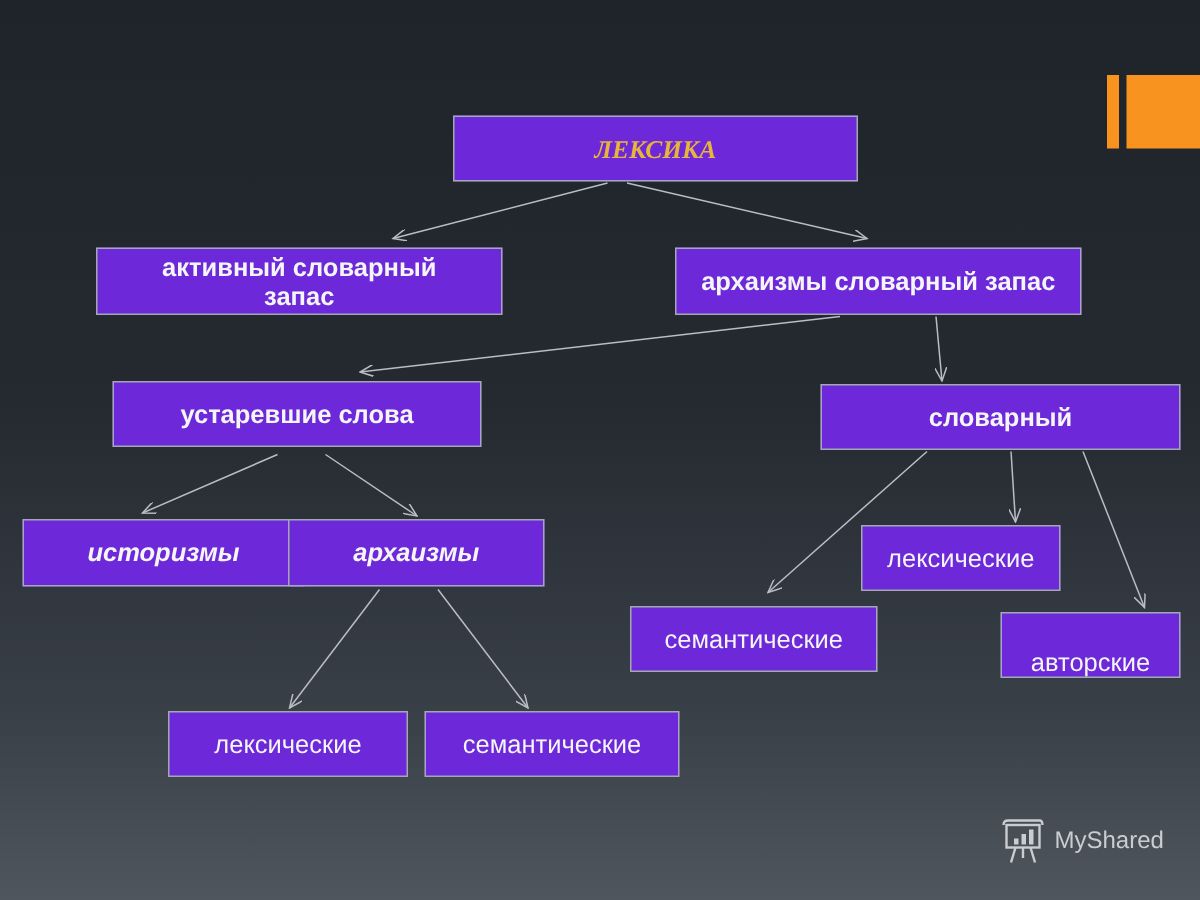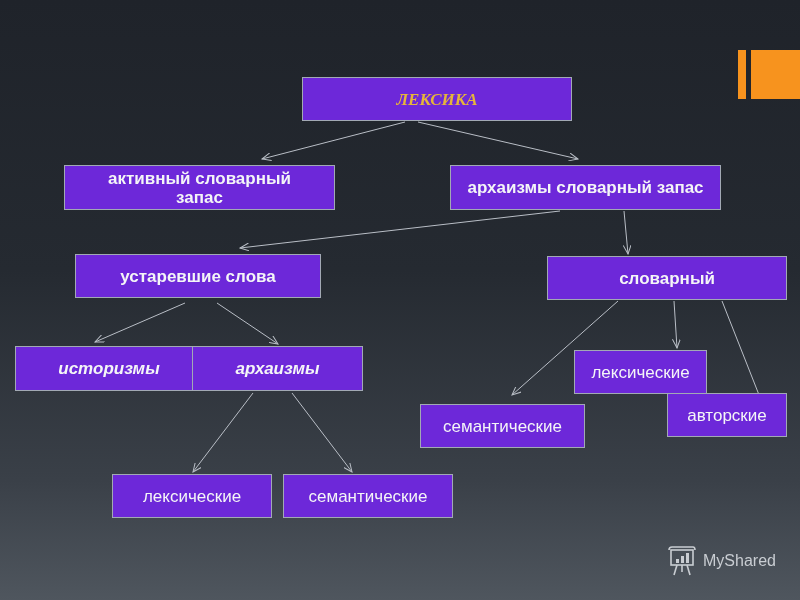--- a/index.html
+++ b/index.html
@@ -75,21 +75,21 @@
 <div class="box" style="left:283px;top:474px;width:170px;height:44px;">
   <span>семантические</span>
 </div>
 
 <div class="box" style="left:574px;top:350px;width:133px;height:44px;">
   <span>лексические</span>
 </div>
 <div class="box" style="left:420px;top:404px;width:165px;height:44px;">
   <span>семантические</span>
 </div>
-<div class="box" style="left:667px;top:393px;width:120px;height:44px;">
+<div class="box" style="left:667px;top:408px;width:120px;height:44px;align-items:flex-end;">
   <span>авторские</span>
 </div>
 
 <div class="logo">
   <svg width="30" height="32" viewBox="0 0 30 32">
     <g fill="none" stroke="#c9cdd2" stroke-width="1.6">
       <rect x="4" y="5" width="22" height="15"></rect>
       <path d="M2 5 Q2 2 5 2 L26 2 Q28 2 28 5"></path>
       <line x1="10" y1="20" x2="7" y2="30"></line>
       <line x1="20" y1="20" x2="23" y2="30"></line>

